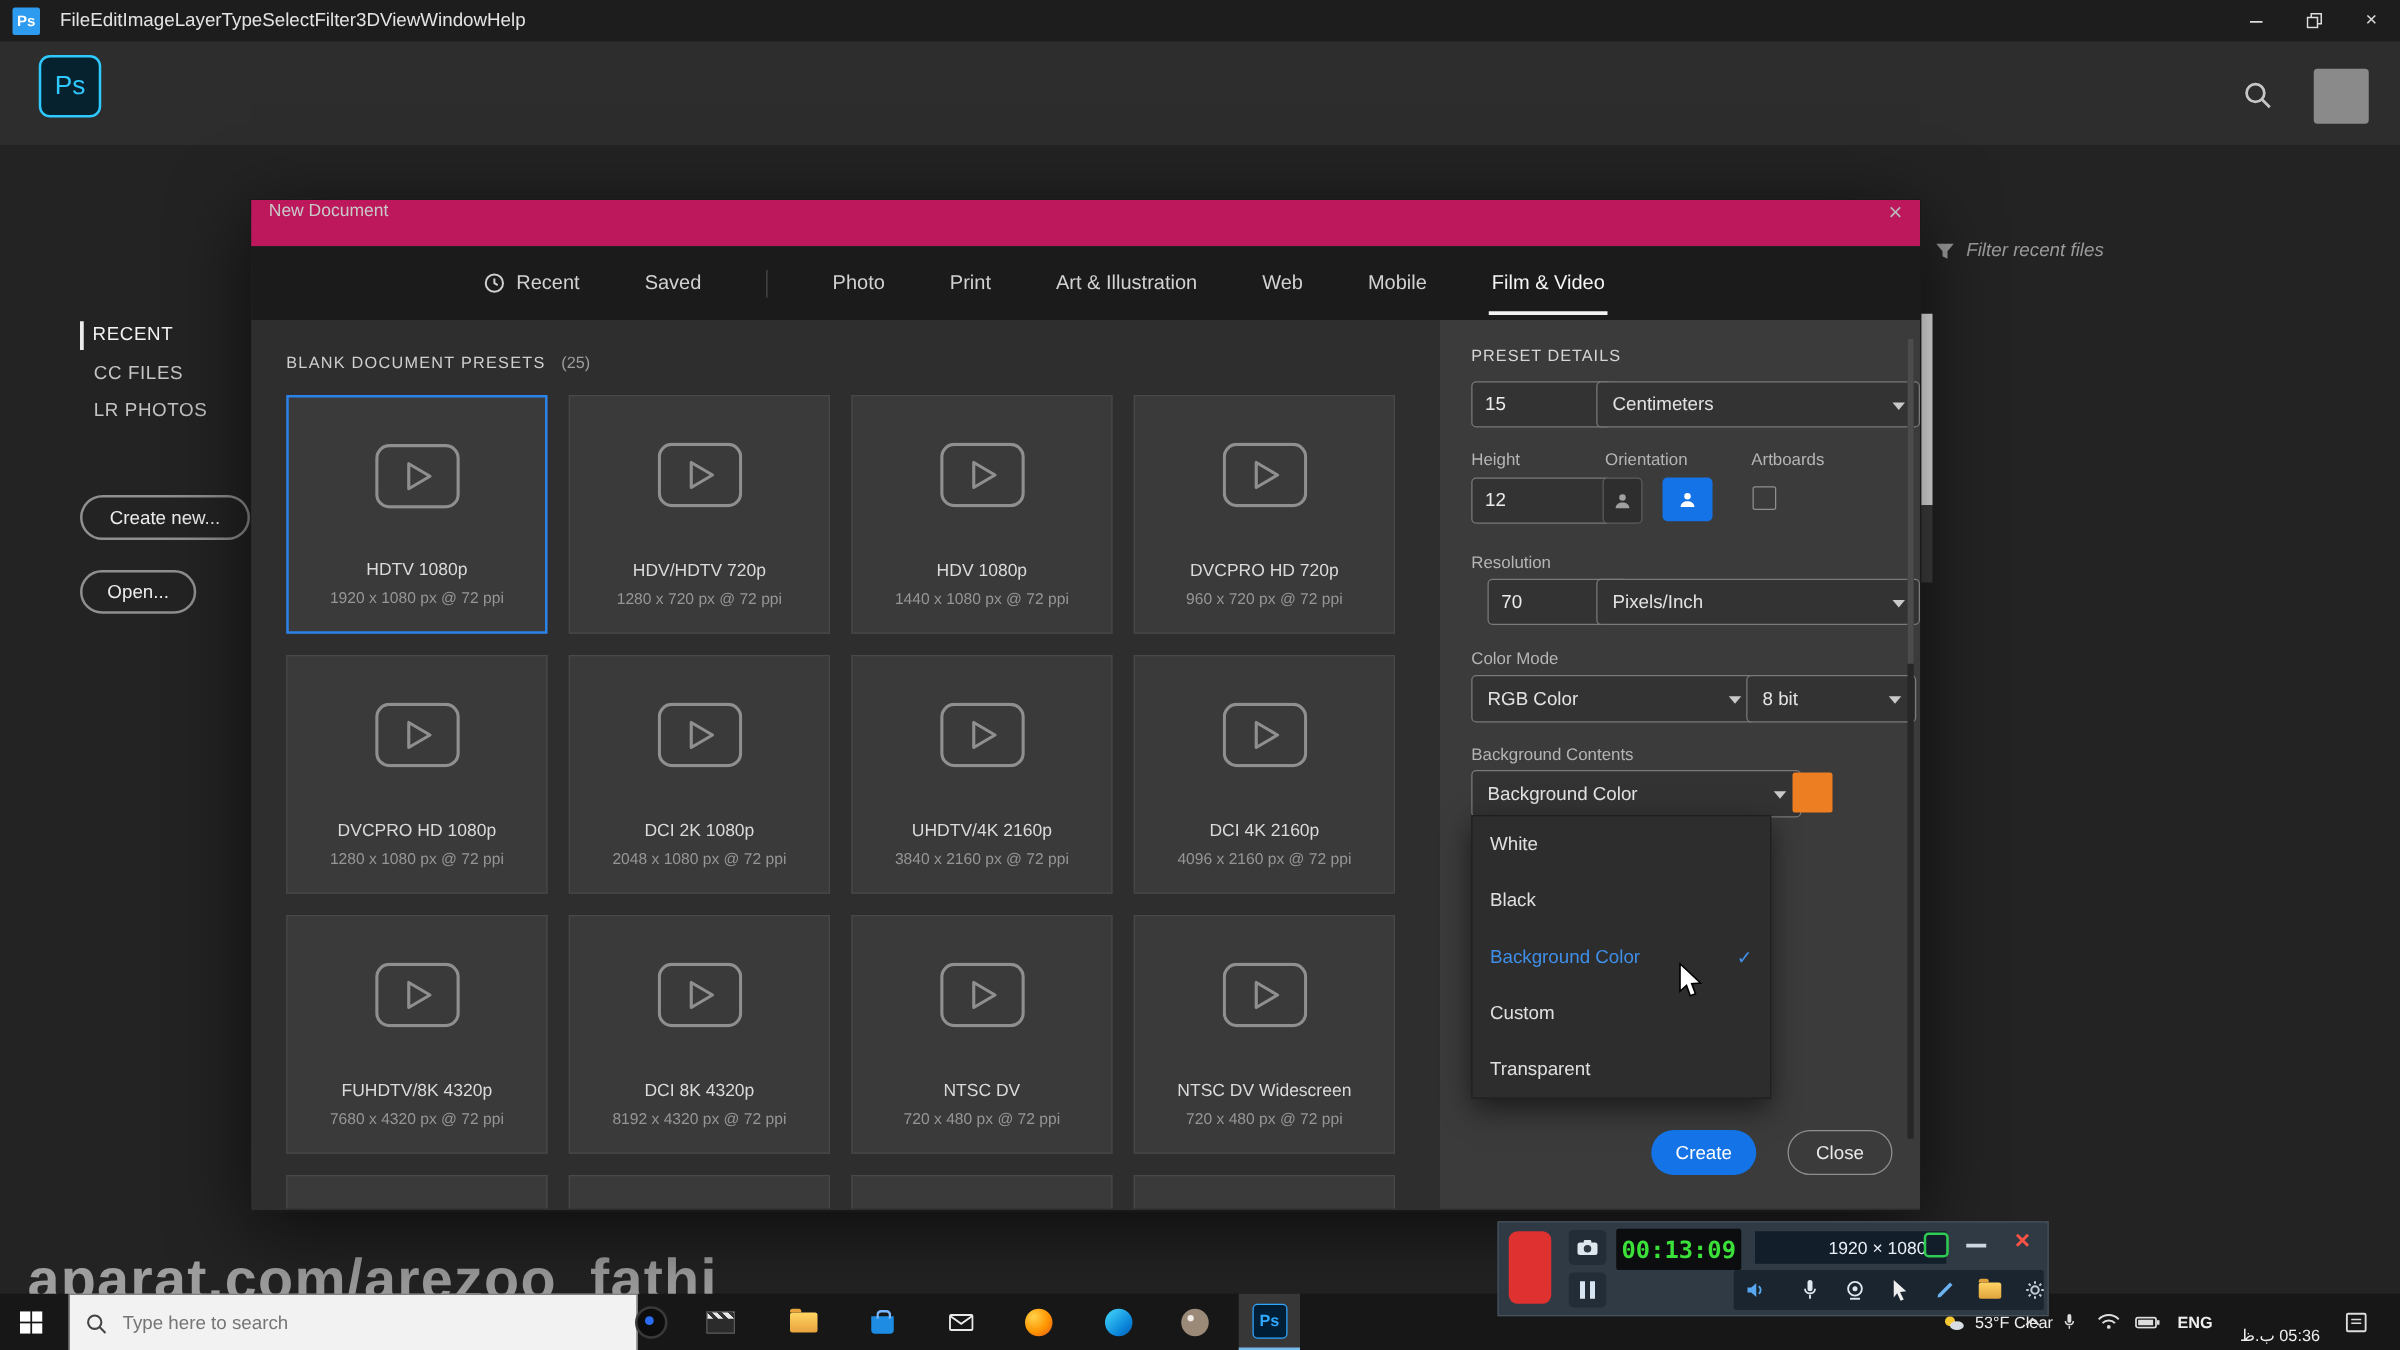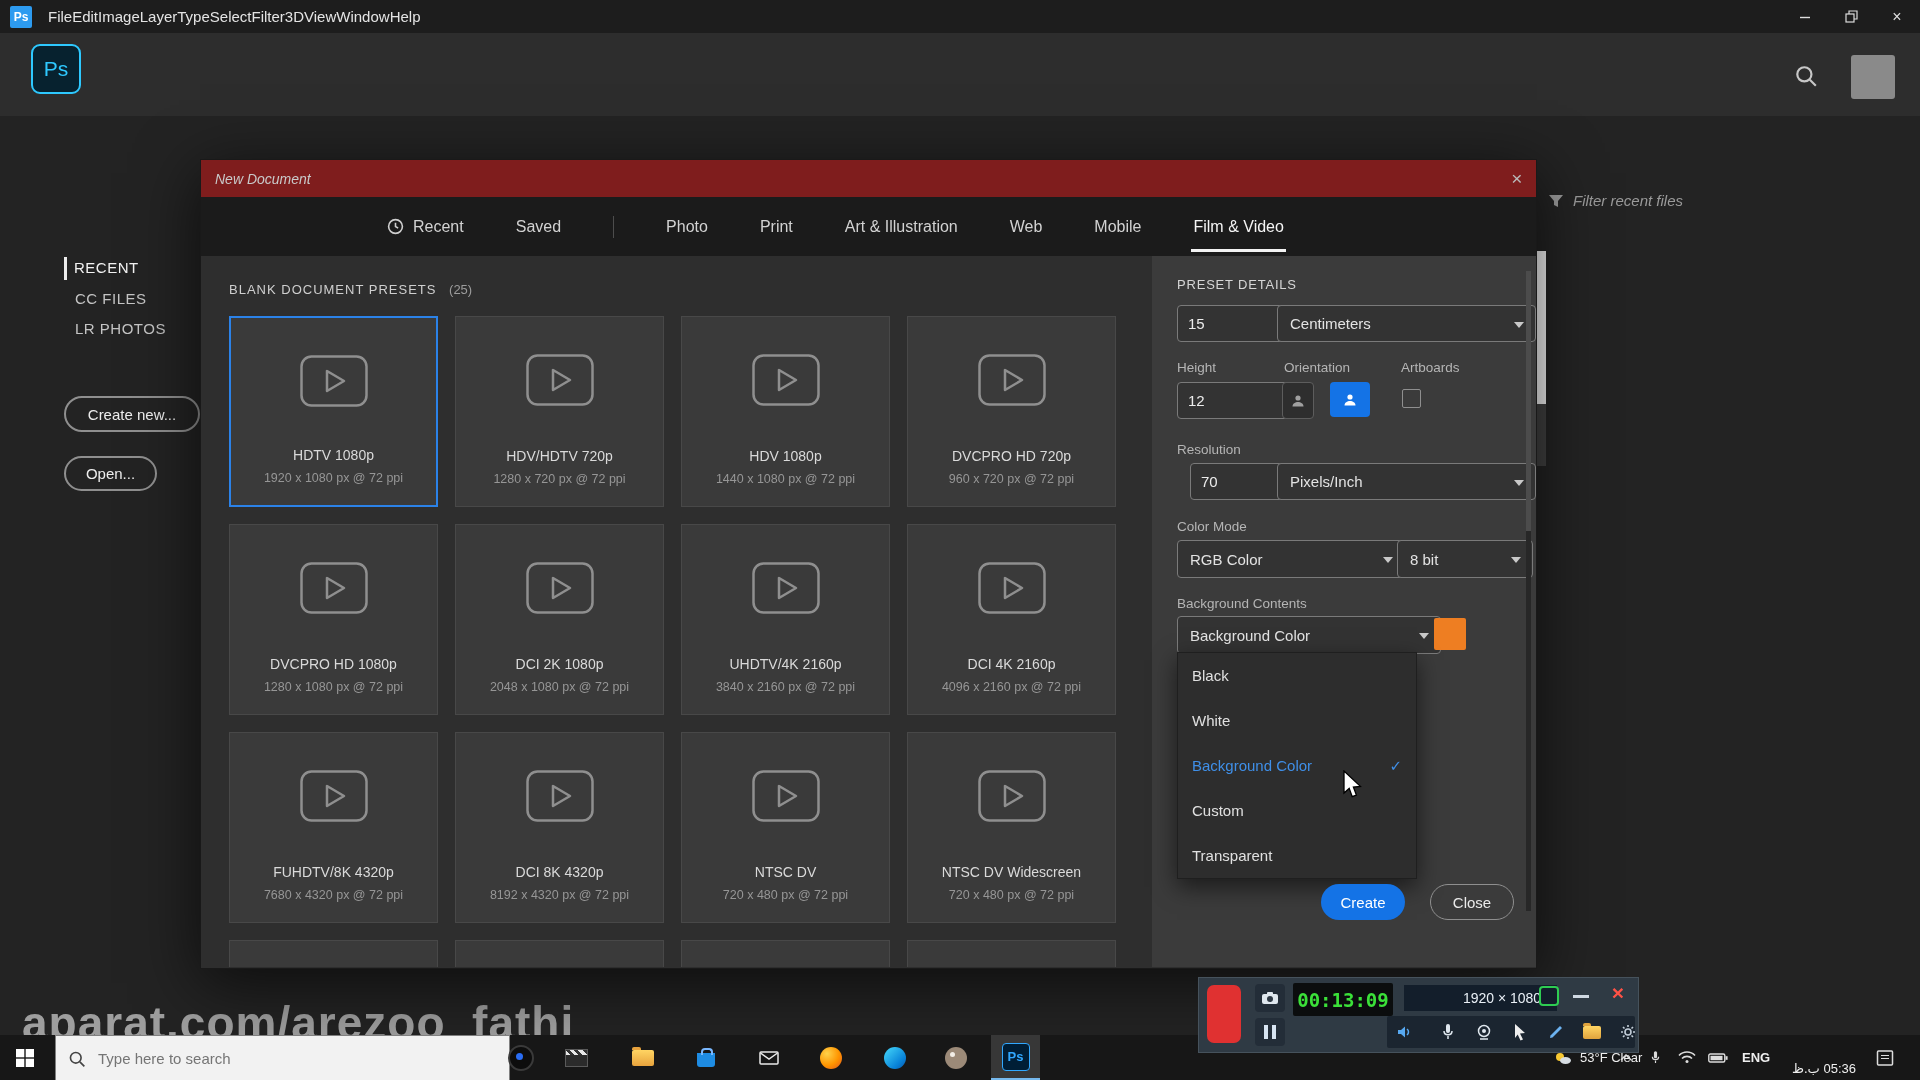--- a/index.html
+++ b/index.html
@@ -30,21 +30,21 @@
   .pill{position:absolute;border:2px solid #8f8f8f;border-radius:19px;background:transparent;color:#ededed;
     font-size:15px;display:flex;align-items:center;justify-content:center;font-family:inherit;}
   .filter-recent{position:absolute;left:1548px;top:76px;display:flex;align-items:center;gap:9px;color:#9a9a9a;
     font-size:15px;font-style:italic;}
   .frag-white{position:absolute;left:1534px;top:135px;width:12px;height:153px;background:#f4f4f4;}
   .frag-dark{position:absolute;left:1534px;top:288px;width:12px;height:62px;background:#414141;}
 
   
   .dialog{position:absolute;left:200px;top:159px;width:1335px;height:808px;background:#2e2e2e;z-index:10;
     box-shadow:0 14px 60px rgba(0,0,0,.65);border:1px solid #191919;}
-  .dlg-title{height:37px;background:#7f1d1d;display:flex;align-items:center;padding:0 14px;font-size:14px;color:#c9c9c9;font-style:italic;}
+  .dlg-title{height:37px;background:#be185d;display:flex;padding:0 14px;font-size:14px;color:#c9c9c9;}
   .dlg-close{margin-left:auto;font-size:19px;color:#b9b9b9;cursor:default;}
   .dlg-tabs{height:59px;background:#1b1b1b;display:flex;align-items:center;gap:52px;padding-left:186px;font-size:16px;color:#d2d2d2;}
   .tab{display:flex;align-items:center;gap:9px;height:100%;position:relative;}
   .tab.active{color:#f5f5f5;}
   .tab.active::after{content:"";position:absolute;left:-2px;right:-2px;bottom:4px;height:3px;background:#f2f2f2;}
   .tab-divider{width:1px;height:22px;background:#4d4d4d;}
   .dlg-body{display:flex;height:711px;overflow:hidden;}
 
   .grid-area{width:951px;position:relative;background:#2e2e2e;overflow:hidden;}
   .presets-header{position:absolute;left:28px;top:26px;font-size:13px;letter-spacing:1px;color:#cfcfcf;}
@@ -69,21 +69,21 @@
   .orient{position:absolute;border-radius:4px;display:flex;align-items:center;justify-content:center;}
   .orient.portrait{left:130px;top:126px;width:30px;height:35px;background:#2e2e2e;border:1px solid #5d5d5d;}
   .orient.landscape{left:178px;top:126px;width:40px;height:35px;background:#1473e6;}
   .checkbox{position:absolute;left:250px;top:133px;width:17px;height:17px;border:1.5px solid #8f8f8f;border-radius:2px;}
   .swatch{position:absolute;left:282px;top:362px;width:32px;height:32px;border-radius:2px;}
   .bgmenu{position:absolute;left:25px;top:396px;width:238px;background:#2d2d2d;border:1px solid #1f1f1f;
     box-shadow:0 8px 22px rgba(0,0,0,.55);}
   .mi{height:45px;display:flex;align-items:center;padding:0 14px;font-size:15px;color:#e0e0e0;}
   .mi.selected{color:#3f8fe8;}
   .mi .check{margin-left:auto;color:#3f8fe8;font-size:15px;}
-  .btn{position:absolute;top:628px;width:84px;height:36px;border-radius:18px;font-size:15px;font-family:inherit;
+  .btn{position:absolute;top:648px;width:84px;height:36px;border-radius:18px;font-size:15px;font-family:inherit;
     display:flex;align-items:center;justify-content:center;border:none;}
   .btn.create{left:169px;background:#1473e6;color:#fff;}
   .btn.closeb{left:278px;background:transparent;border:1.5px solid #8f8f8f;color:#eaeaea;}
   .panel-scroll{position:absolute;right:5px;top:15px;width:5px;height:640px;background:#272727;}
   .panel-scroll .thumb{position:absolute;top:0;left:0;width:5px;height:260px;background:#4c4c4c;}
 
   
   .watermark{position:absolute;left:22px;top:996px;z-index:6;font-size:46px;font-weight:bold;
     color:rgba(200,200,200,.75);letter-spacing:1px;white-space:nowrap;}
 
@@ -404,24 +404,24 @@
 
         <div class="pd-label" style="left:25px;top:340px;">Background Contents</div>
         <div class="select" style="left:25px;top:360px;width:238px;height:36px;">
           <span>Background Color</span>
           <span class="caret"></span>
         </div>
         <div class="swatch" style="background: rgb(238, 126, 34);"></div>
 
         <div class="bgmenu">
           <div class="mi">
-              <span>Black</span>
+              <span>White</span>
             </div>
           <div class="mi">
-              <span>White</span>
+              <span>Black</span>
             </div>
           <div class="mi selected">
             <span>Background Color</span>
             <span class="check">✓</span>
           </div>
           <div class="mi">
               <span>Custom</span>
             </div>
           <div class="mi">
               <span>Transparent</span>

